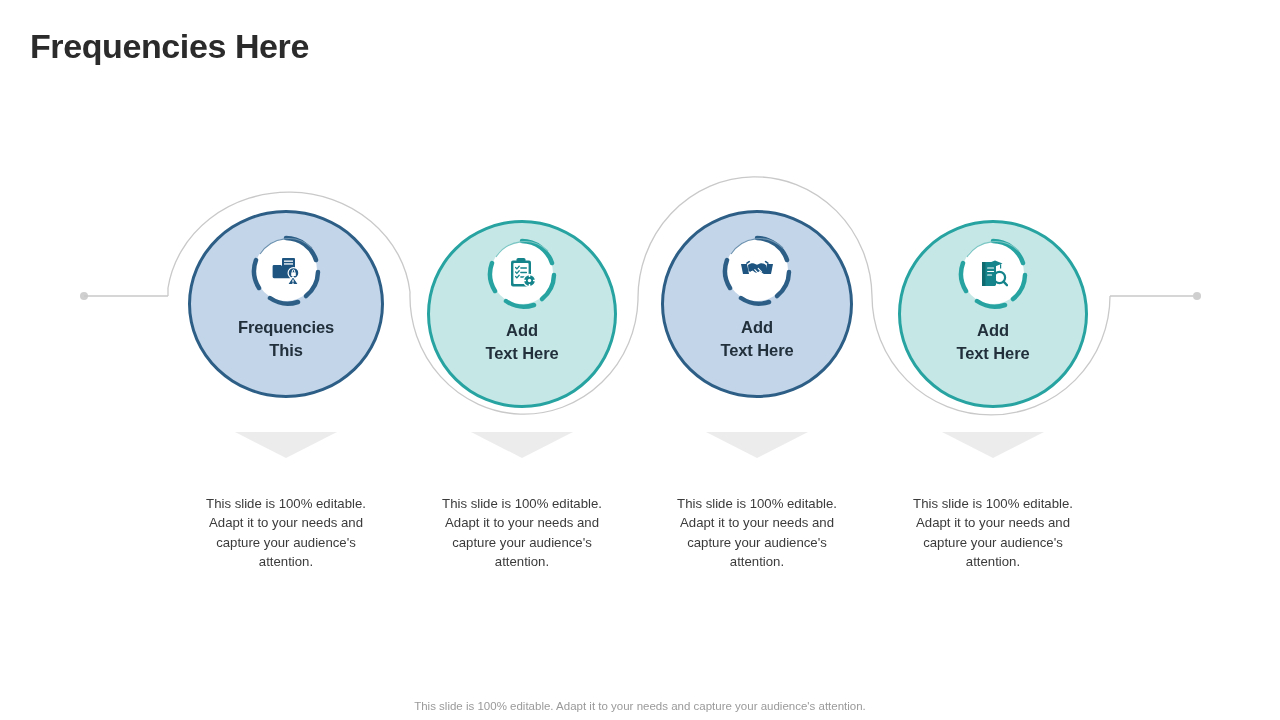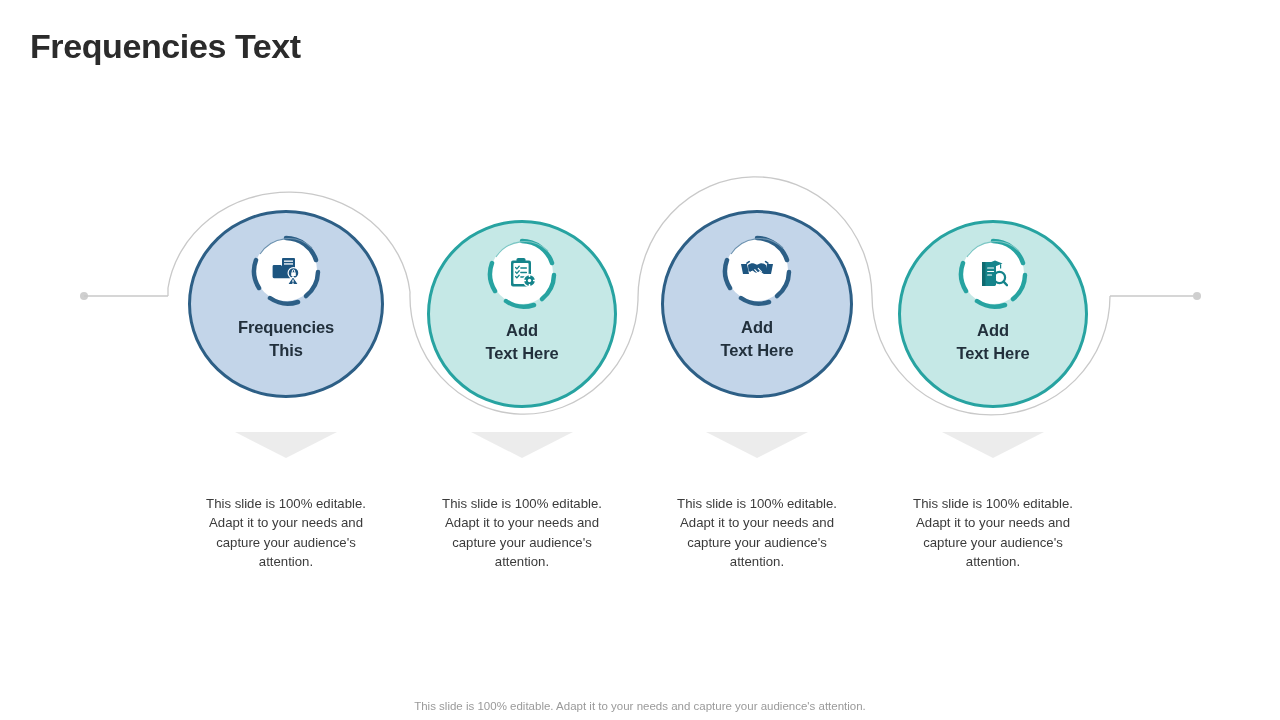--- a/index.html
+++ b/index.html
@@ -133,21 +133,21 @@
     width: 1280px;
     text-align: center;
     font-size: 11.5px;
     color: #9a9a9a;
     line-height: 15px;
   }
 </style>
 </head>
 <body>
 
-<div id="page-title">Frequencies Text</div>
+<div id="page-title">Frequencies Here</div>
 
 <svg id="connector-layer" viewBox="0 0 1280 720" xmlns="http://www.w3.org/2000/svg">
 
   <circle cx="84" cy="296" r="4" fill="#cfcfcf"></circle>
 
   <path d="M84,296 L168,296" fill="none" stroke="#c9c9c9" stroke-width="1.3"></path>
 
   <path d="M168,296 L168,288 A122,112 0 0 1 410,292" fill="none" stroke="#c9c9c9" stroke-width="1.3"></path>
 
   <path d="M410,292 A112,116 0 0 0 638,300" fill="none" stroke="#c9c9c9" stroke-width="1.3"></path>

